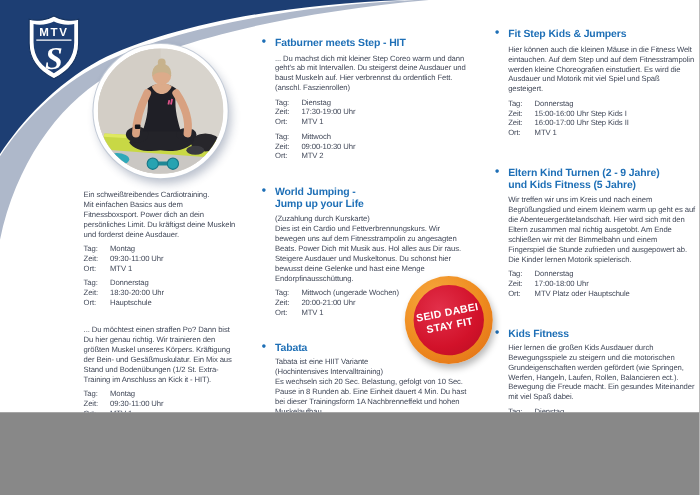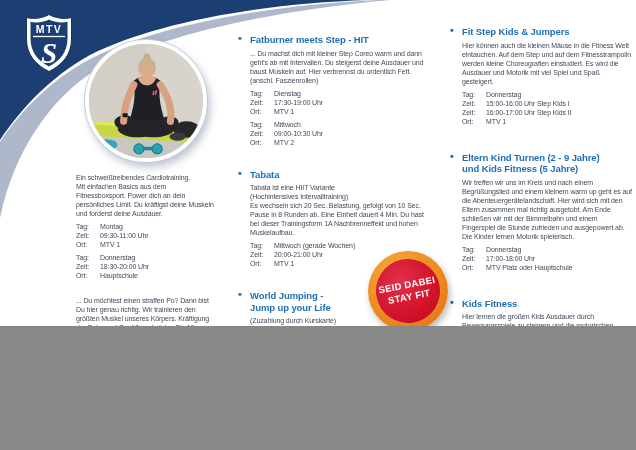--- a/index.html
+++ b/index.html
@@ -1,16 +1,16 @@
 <!DOCTYPE html>
 <html><head>
 <meta charset="utf-8">
 <style>
   html,body{margin:0;padding:0;background:#888;}
-  .page{position:relative;width:636px;height:326px;background:#ffffff;overflow:hidden;
+  .page{position:relative;width:636px;height:375px;background:#ffffff;overflow:hidden;
         font-family:"Liberation Sans",sans-serif;color:#424959;}
   .swoosh{position:absolute;left:0;top:0;z-index:0;}
   
   .logo{position:absolute;left:24px;top:13px;width:50px;height:62px;z-index:3;}
   
   .photo{position:absolute;left:85px;top:40px;width:114px;height:114px;border-radius:50%;
          border:4px solid #ffffff;box-shadow:0 0 0 1px #c2cad6,3px 5px 9px rgba(30,50,90,.30);
          overflow:hidden;z-index:2;background:#d8d4cd;}
   .photo svg{display:block;}
   
@@ -200,59 +200,59 @@
             <span class="lbl">Zeit:</span>
             <span class="val">09:00-10:30 Uhr</span>
           </div>
           <div class="schedule-row">
             <span class="lbl">Ort:</span>
             <span class="val">MTV 2</span>
           </div>
         </div>
       </div>
       <div class="course-section">
+        <div class="course-title">World Jumping -
+Jump up your Life</div>
+        <div class="course-body">(Zuzahlung durch Kurskarte)
+Dies ist ein Cardio und Fettverbrennungskurs. Wir bewegen uns auf dem Fitnesstrampolin zu angesagten Beats. Power Dich mit Musik aus. Hol alles aus Dir raus. Steigere Ausdauer und Muskeltonus. Du schonst hier bewusst deine Gelenke und hast eine Menge Endorpfinausschüttung.</div>
+        <div class="schedule-block">
+          <div class="schedule-row">
+            <span class="lbl">Tag:</span>
+            <span class="val">Mittwoch (ungerade Wochen)</span>
+          </div>
+          <div class="schedule-row">
+            <span class="lbl">Zeit:</span>
+            <span class="val">20:00-21:00 Uhr</span>
+          </div>
+          <div class="schedule-row">
+            <span class="lbl">Ort:</span>
+            <span class="val">MTV 1</span>
+          </div>
+        </div>
+      </div>
+      <div class="course-section">
         <div class="course-title">Tabata</div>
         <div class="course-body">Tabata ist eine HIIT Variante
 (Hochintensives Intervalltraining)
 Es wechseln sich 20 Sec. Belastung, gefolgt von 10 Sec. Pause in 8 Runden ab. Eine Einheit dauert 4 Min. Du hast bei dieser Trainingsform 1A Nachbrenneffekt und hohen Muskelaufbau.</div>
         <div class="schedule-block">
           <div class="schedule-row">
             <span class="lbl">Tag:</span>
             <span class="val">Mittwoch (gerade Wochen)</span>
           </div>
           <div class="schedule-row">
             <span class="lbl">Zeit:</span>
             <span class="val">20:00-21:00 Uhr</span>
           </div>
           <div class="schedule-row">
             <span class="lbl">Ort:</span>
             <span class="val">MTV 1</span>
           </div>
         </div>
       </div>
-      <div class="course-section">
-        <div class="course-title">World Jumping -
-Jump up your Life</div>
-        <div class="course-body">(Zuzahlung durch Kurskarte)
-Dies ist ein Cardio und Fettverbrennungskurs. Wir bewegen uns auf dem Fitnesstrampolin zu angesagten Beats. Power Dich mit Musik aus. Hol alles aus Dir raus. Steigere Ausdauer und Muskeltonus. Du schonst hier bewusst deine Gelenke und hast eine Menge Endorpfinausschüttung.</div>
-        <div class="schedule-block">
-          <div class="schedule-row">
-            <span class="lbl">Tag:</span>
-            <span class="val">Mittwoch (ungerade Wochen)</span>
-          </div>
-          <div class="schedule-row">
-            <span class="lbl">Zeit:</span>
-            <span class="val">20:00-21:00 Uhr</span>
-          </div>
-          <div class="schedule-row">
-            <span class="lbl">Ort:</span>
-            <span class="val">MTV 1</span>
-          </div>
-        </div>
-      </div>
     </div>
   <div class="col col3">
       <div class="course-section">
         <div class="course-title">Fit Step Kids &amp; Jumpers</div>
         <div class="course-body">Hier können auch die kleinen Mäuse in die Fitness Welt eintauchen. Auf dem Step und auf dem Fitnesstrampolin werden kleine Choreografien einstudiert. Es wird die Ausdauer und Motorik mit viel Spiel und Spaß gesteigert.</div>
         <div class="schedule-block">
           <div class="schedule-row">
             <span class="lbl">Tag:</span>
             <span class="val">Donnerstag</span>
           </div>

